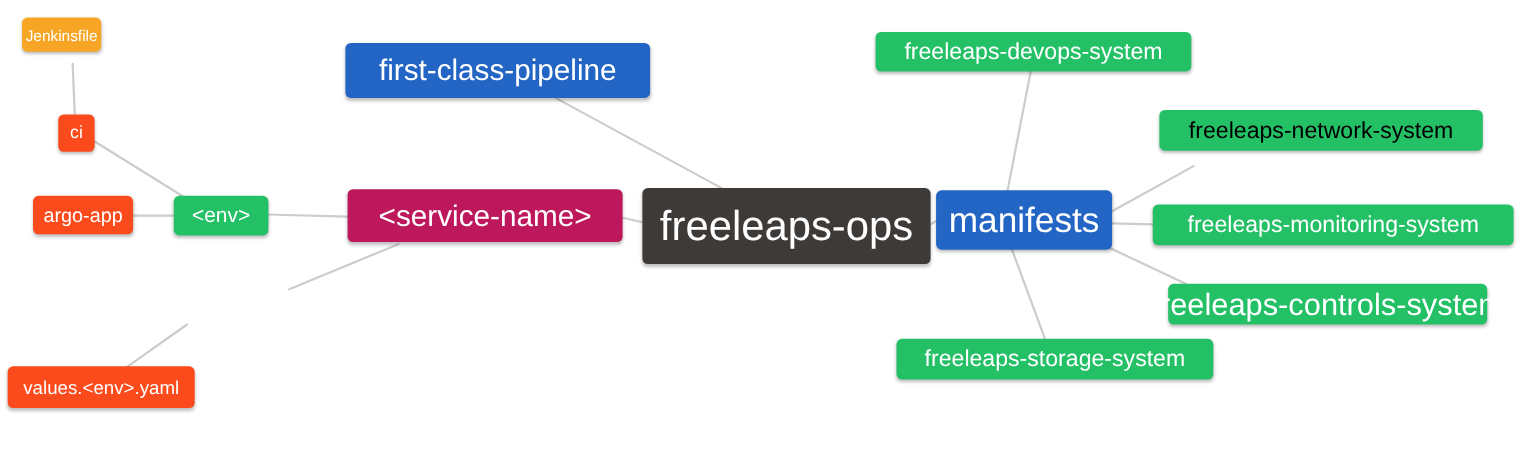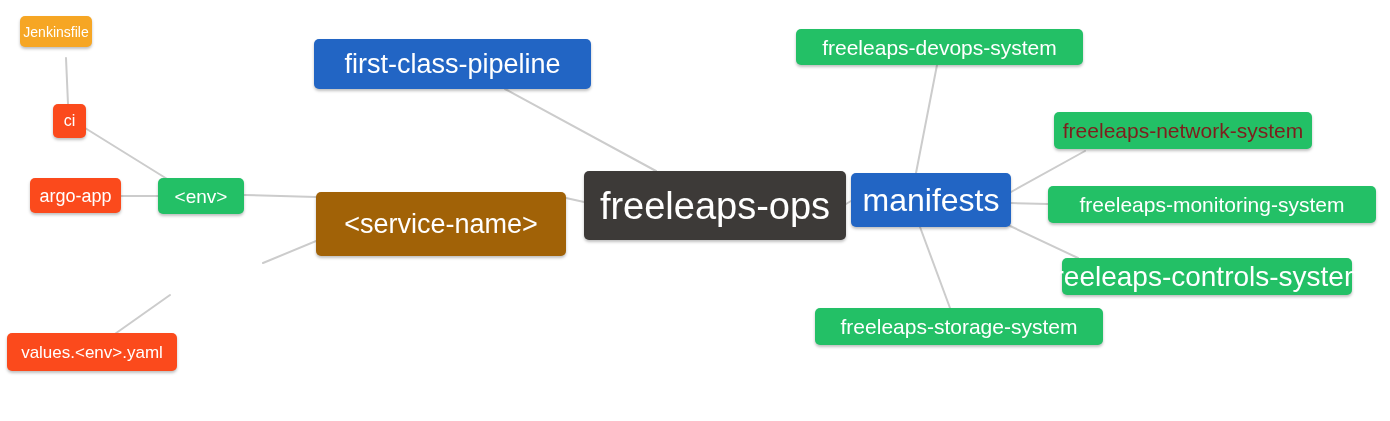--- a/index.html
+++ b/index.html
@@ -64,22 +64,22 @@
       <line x1="1008" y1="225" x2="1078" y2="258" stroke="#cccccc" stroke-width="2" stroke-linecap="round"></line>
       <line x1="920" y1="227" x2="950" y2="308" stroke="#cccccc" stroke-width="2" stroke-linecap="round"></line>
     </svg>
   <div class="nodes-layer">
       <div class="node" style="left: 20px; top: 16px; width: 72px; height: 31px; font-size: 14px; background: rgb(246, 166, 36); color: rgb(255, 255, 255);">Jenkinsfile</div>
       <div class="node" style="left: 53px; top: 104px; width: 33px; height: 34px; font-size: 16px; background: rgb(251, 74, 28); color: rgb(255, 255, 255);">ci</div>
       <div class="node" style="left: 30px; top: 178px; width: 91px; height: 35px; font-size: 18px; background: rgb(251, 74, 28); color: rgb(255, 255, 255);">argo-app</div>
       <div class="node" style="left: 158px; top: 178px; width: 86px; height: 36px; font-size: 19px; background: rgb(35, 192, 102); color: rgb(255, 255, 255);">&lt;env&gt;</div>
       <div class="node" style="left: 7px; top: 333px; width: 170px; height: 38px; font-size: 17px; background: rgb(251, 74, 28); color: rgb(255, 255, 255);">values.&lt;env&gt;.yaml</div>
       <div class="node" style="left: 314px; top: 39px; width: 277px; height: 50px; font-size: 27px; background: rgb(34, 101, 196); color: rgb(255, 255, 255); text-align: center;">first-class-pipeline</div>
-      <div class="node" style="left: 316px; top: 172px; width: 250px; height: 64px; font-size: 27px; background: #a16207; color: rgb(255, 255, 255); margin-top: 20px;">&lt;service-name&gt;</div>
+      <div class="node" style="left: 316px; top: 172px; width: 250px; height: 48px; font-size: 27px; background: #be185d; color: rgb(255, 255, 255);">&lt;service-name&gt;</div>
       <div class="node" style="left: 584px; top: 171px; width: 262px; height: 69px; font-size: 38px; background: rgb(61, 58, 56); color: rgb(255, 255, 255);">freeleaps-ops</div>
       <div class="node" style="left: 851px; top: 173px; width: 160px; height: 54px; font-size: 32px; background: rgb(34, 101, 196); color: rgb(255, 255, 255);">manifests</div>
       <div class="node" style="left: 796px; top: 29px; width: 287px; height: 36px; font-size: 21px; background: rgb(35, 192, 102); color: rgb(255, 255, 255);">freeleaps-devops-system</div>
-      <div class="node" style="left: 1054px; top: 112px; width: 258px; height: 37px; font-size: 21px; background: rgb(35, 192, 102); color: #7f1d1d;">freeleaps-network-system</div>
+      <div class="node" style="left: 1054px; top: 100px; width: 294px; height: 37px; font-size: 21px; background: rgb(35, 192, 102); color: #000000;">freeleaps-network-system</div>
       <div class="node" style="left: 1048px; top: 186px; width: 328px; height: 37px; font-size: 21px; background: rgb(35, 192, 102); color: rgb(255, 255, 255);">freeleaps-monitoring-system</div>
       <div class="node" style="left: 1062px; top: 258px; width: 290px; height: 37px; font-size: 28px; background: rgb(35, 192, 102); color: rgb(255, 255, 255);">freeleaps-controls-system</div>
       <div class="node" style="left: 815px; top: 308px; width: 288px; height: 37px; font-size: 21px; background: rgb(35, 192, 102); color: rgb(255, 255, 255);">freeleaps-storage-system</div>
     </div>
 </div>
 
 </body></html>

